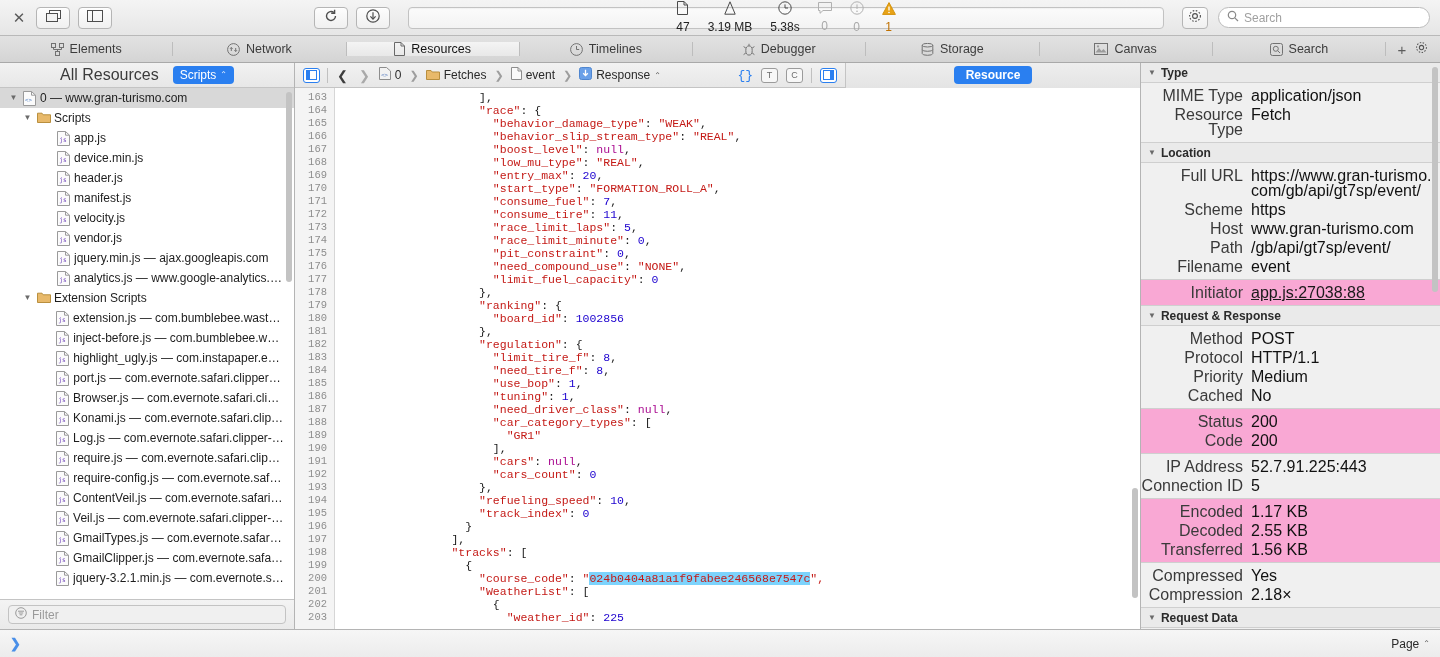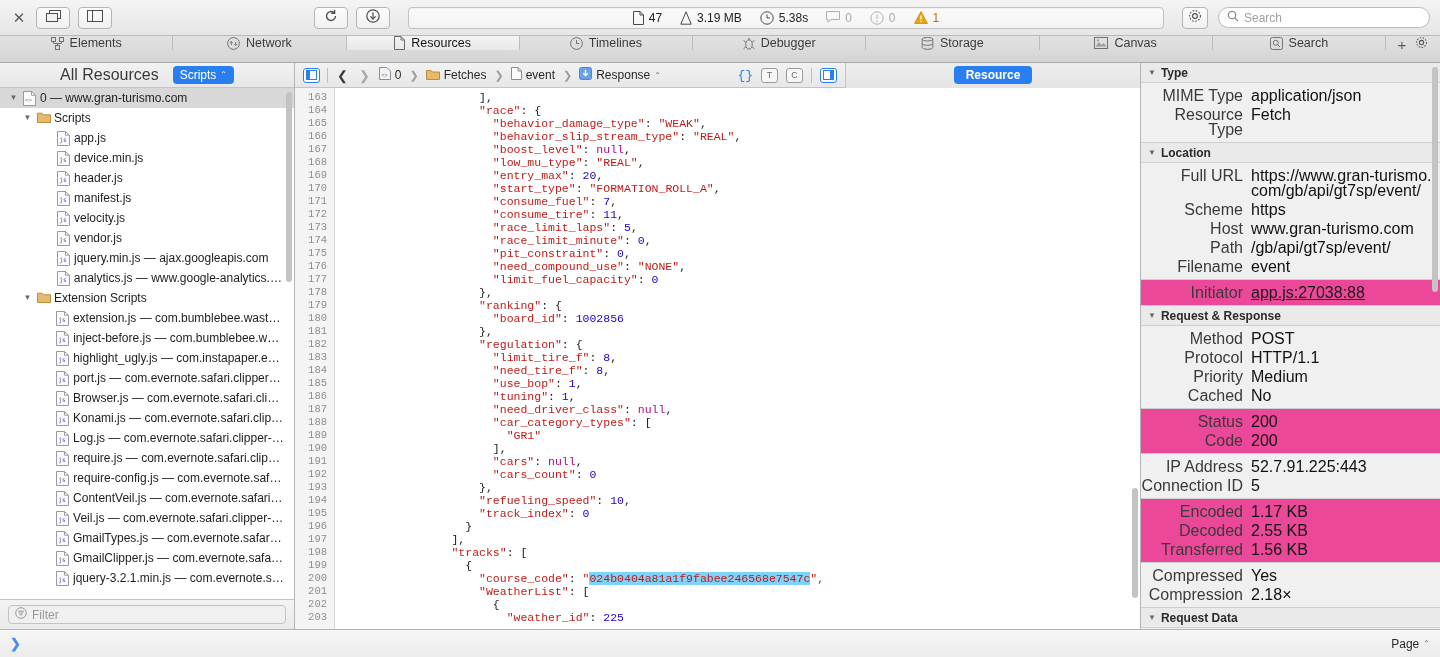--- a/index.html
+++ b/index.html
@@ -33,21 +33,21 @@
     box-shadow: 0 1px 0 rgba(255,255,255,.7) inset;
   }
   .tb-spacer1 { width: 186px; }
   .stats {
     flex: 1 1 auto; height: 22px; margin: 0 10px;
     background: linear-gradient(#fbfbfb, #f3f3f3);
     border: 1px solid #c2c2c2; border-radius: 4px;
     display: flex; align-items: center; justify-content: center; gap: 18px;
     box-shadow: 0 1px 1px rgba(0,0,0,.04) inset;
   }
-  .stat { display: flex; align-items: flex-start; gap: 5px; font-size: 12px; color: #222; }
+  .stat { display: flex; align-items: center; gap: 5px; font-size: 12px; color: #222; flex-direction: column; }
   .stat.dim { color: #a8a8a8; }
   .stat.warn { color: #c07000; }
   .stat svg { display: block; }
   .tb-right { display: flex; align-items: center; gap: 10px; }
   .gear-btn {
     width: 26px; height: 22px;
     background: linear-gradient(#fdfdfd, #f0f0f0);
     border: 1px solid #b5b5b5; border-radius: 4px;
     display: flex; align-items: center; justify-content: center;
   }
@@ -56,21 +56,21 @@
     background: #fff; border: 1px solid #bcbcbc; border-radius: 11px;
     display: flex; align-items: center; padding: 0 8px; gap: 5px;
   }
   .searchfield .ph { color: #a0a0a0; font-size: 12px; }
 
   
   .tabbar {
     height: 27px; min-height: 27px;
     background: linear-gradient(#e2e2e2, #d4d4d4);
     border-bottom: 1px solid #a9a9a9;
-    display: flex; align-items: flex-start;
+    display: flex; align-items: center;
   }
   .tab {
     flex: 1 1 0; display: flex; align-items: center; justify-content: center; gap: 6px;
     border-right: 1px solid #bdbdbd; color: #3c3c3c; font-size: 12.5px;
   }
   .tab.active { background: linear-gradient(#f4f4f4, #e8e8e8); color: #141414; }
   .tab svg { display: block; opacity: .78; }
   .tab-extra {
     flex: 0 0 auto; width: 54px; display: flex; align-items: center;
     justify-content: center; gap: 9px; color: #5c5c5c;
@@ -187,21 +187,21 @@
     background: #f0f0f0; display: flex; flex-direction: column; min-height: 0;
     position: relative; overflow: hidden;
   }
   .sect-head {
     height: 20px; display: flex; align-items: center; gap: 5px;
     padding-left: 7px; font-size: 12px; font-weight: bold; color: #2b2b2b;
     background: #eaeaea; border-bottom: 1px solid #cfcfcf;
   }
   .sect-head .disc2 { font-size: 8px; color: #6a6a6a; }
   .dgroup { border-bottom: 1px solid #cfcfcf; padding: 3px 0; }
-  .dgroup.alt { background: #ec4899; }
+  .dgroup.alt { background: #f9a8d4; }
   .drow { display: flex; font-size: 16px; line-height: 15px; padding: 2px 8px 2px 0; }
   .dkey { width: 110px; min-width: 110px; text-align: right; color: #3a3a3a; padding-right: 8px; }
   .dval { flex: 1 1 auto; color: #111; word-break: break-all; }
   .dval.link { color: #1a1a1a; text-decoration: underline; }
   .details-scrollbar {
     position: absolute; right: 2px; top: 4px; width: 6px; height: 225px;
     background: #c3c3c3; border-radius: 3px;
   }
 
   

